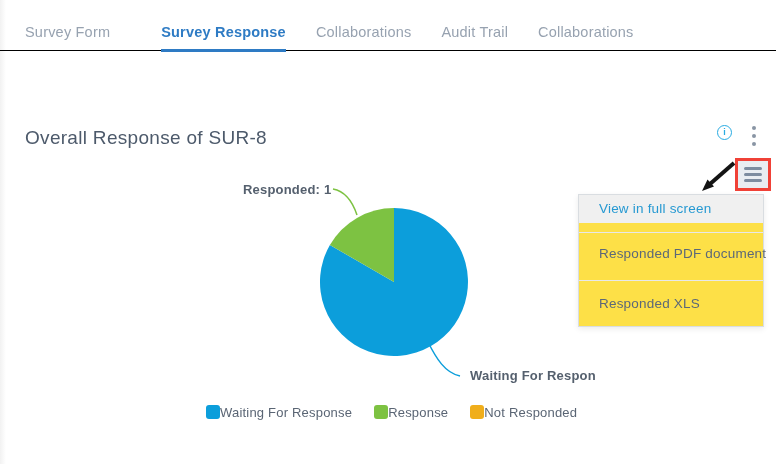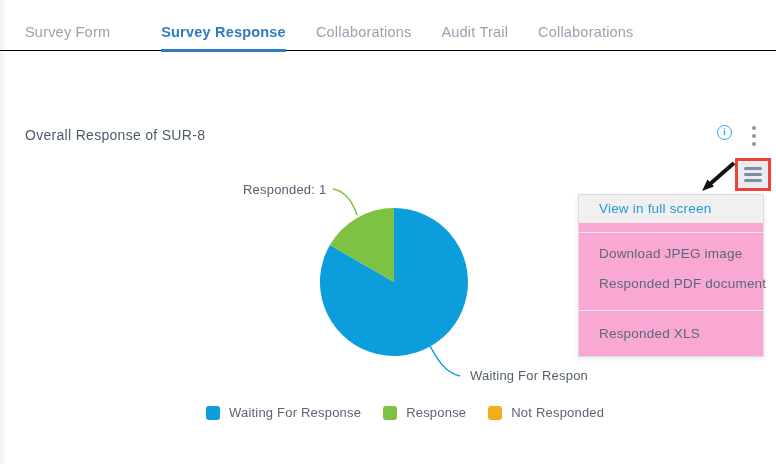--- a/index.html
+++ b/index.html
@@ -13,43 +13,43 @@
     background:linear-gradient(to right,#ececec,#ffffff);opacity:.7;pointer-events:none;}
 
   
   .tabbar{position:absolute;left:0;top:0;width:776px;display:flex;gap:30px;
     padding:24px 0 0 25px;box-sizing:border-box;border-bottom:1px solid #000000;}
   .tab{font-size:14.5px;letter-spacing:.2px;color:#97a2b0;padding-bottom:9px;
     border-bottom:3px solid transparent;margin-bottom:-2px;cursor:pointer;white-space:nowrap;}
   .tab.active{color:#2e7bc4;font-weight:700;border-bottom-color:#2e7bc4;margin-left:21px;}
 
   
-  .page-title{position:absolute;left:25px;top:127px;font-size:14px;letter-spacing:.3px;
+  .page-title{position:absolute;left:25px;top:127px;font-size:19px;letter-spacing:.3px;
     color:#4d5a6b;font-weight:500;}
   .info-icon{position:absolute;left:717px;top:125px;width:13px;height:13px;border-radius:50%;
     border:1.5px solid #29abe2;color:#29abe2;font-size:9px;line-height:13px;text-align:center;
     font-weight:700;cursor:pointer;}
   .dots-icon{position:absolute;left:752px;top:126px;width:6px;cursor:pointer;}
   .dots-icon span{display:block;width:4px;height:4px;border-radius:50%;background:#8995a4;margin:0 0 4px 0;}
 
   
   #chart-svg{position:absolute;left:0;top:0;z-index:1;}
-  .pie-label{position:absolute;font-size:13px;letter-spacing:.2px;color:#55606e;z-index:1;white-space:nowrap;}
+  .pie-label{position:absolute;font-size:13px;letter-spacing:.2px;color:#55606e;z-index:1;white-space:nowrap;font-weight:bold;}
   #lbl-responded{left:243px;top:182px;}
   #lbl-waiting{left:470px;top:368px;}
 
   
   .legend{position:absolute;left:206px;top:405px;display:flex;gap:22px;z-index:1;}
-  .legend-item{display:flex;align-items:flex-end;gap:9px;cursor:pointer;}
+  .legend-item{display:flex;align-items:flex-start;cursor:pointer;}
   .legend-swatch{width:14px;height:14px;border-radius:3px;}
   .legend-label{font-size:13px;letter-spacing:.2px;color:#5a6574;}
 
   
   .context-menu{position:absolute;left:578px;top:194px;width:186px;box-sizing:border-box;
-    background:#f9a8d4;border:1px solid #d9dde1;box-shadow:0 2px 6px rgba(0,0,0,.08);
+    background:#fde047;border:1px solid #d9dde1;box-shadow:0 2px 6px rgba(0,0,0,.08);
     padding-bottom:7px;z-index:5;}
   .menu-item{height:30px;line-height:30px;padding-left:20px;font-size:13.5px;letter-spacing:.2px;
     color:#5c6878;cursor:pointer;white-space:nowrap;}
   .menu-item.highlight{height:28px;line-height:28px;background:#f0f0f0;color:#2699d2;}
   .menu-sep{border:0;border-top:1px solid #e8e8e8;margin:9px 0 6px 0;}
   .menu-sep.second{margin:11px 0 8px 0;}
 
   
   .red-box{position:absolute;left:735px;top:158px;width:30px;height:27px;
     border:3px solid #f04137;z-index:6;}
@@ -101,21 +101,20 @@
   </div>
   <div class="legend-item">
     <span class="legend-swatch" style="background:#f0ae1b"></span>
     <span class="legend-label">Not Responded</span>
   </div>
 </div>
 
 <div class="context-menu">
   <div class="menu-item highlight">View in full screen</div>
   <hr class="menu-sep">
-  <div class="menu-item">Download JPEG image</div>
   <div class="menu-item">Responded PDF document</div>
   <hr class="menu-sep second">
   <div class="menu-item">Responded XLS</div>
 </div>
 
 <div class="red-box">
   <div class="hamburger-btn">
     <span></span>
     <span></span>
     <span></span>

